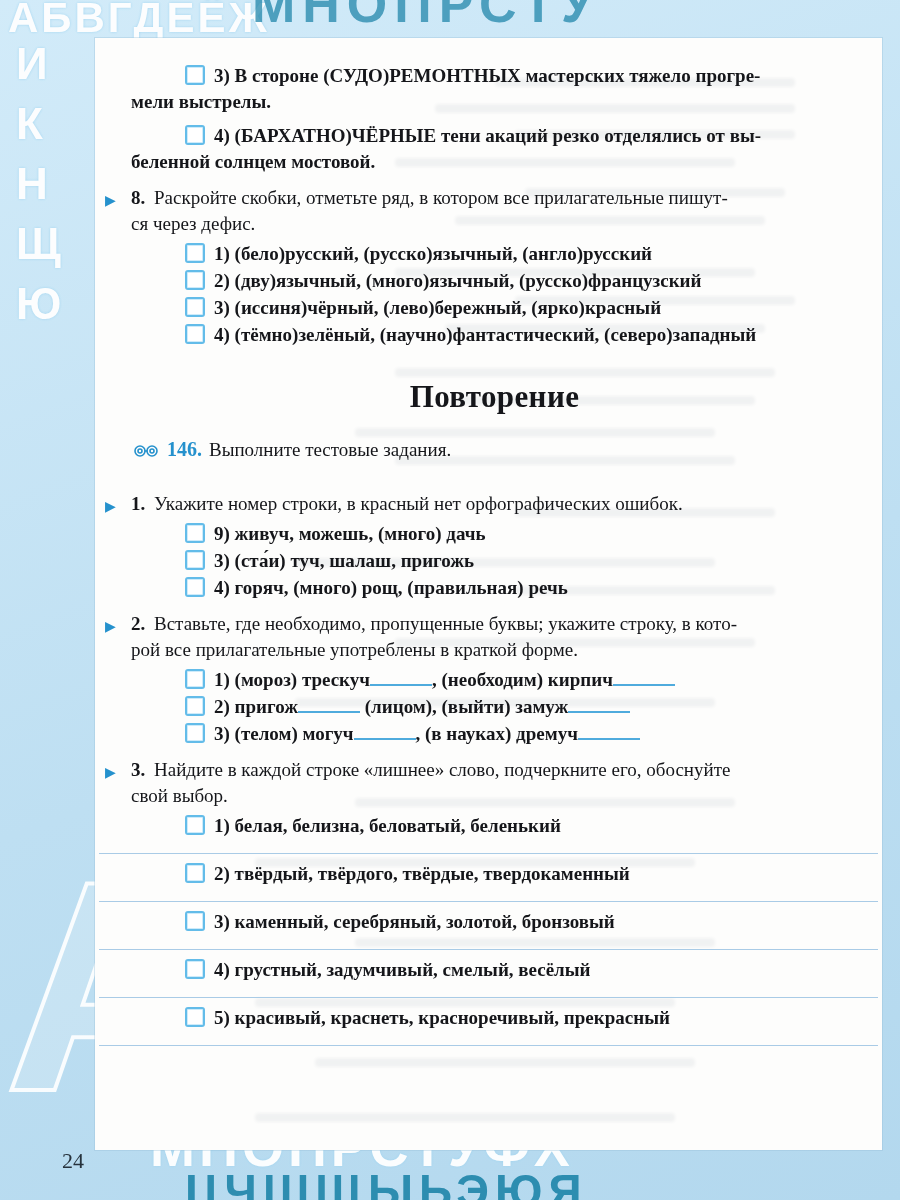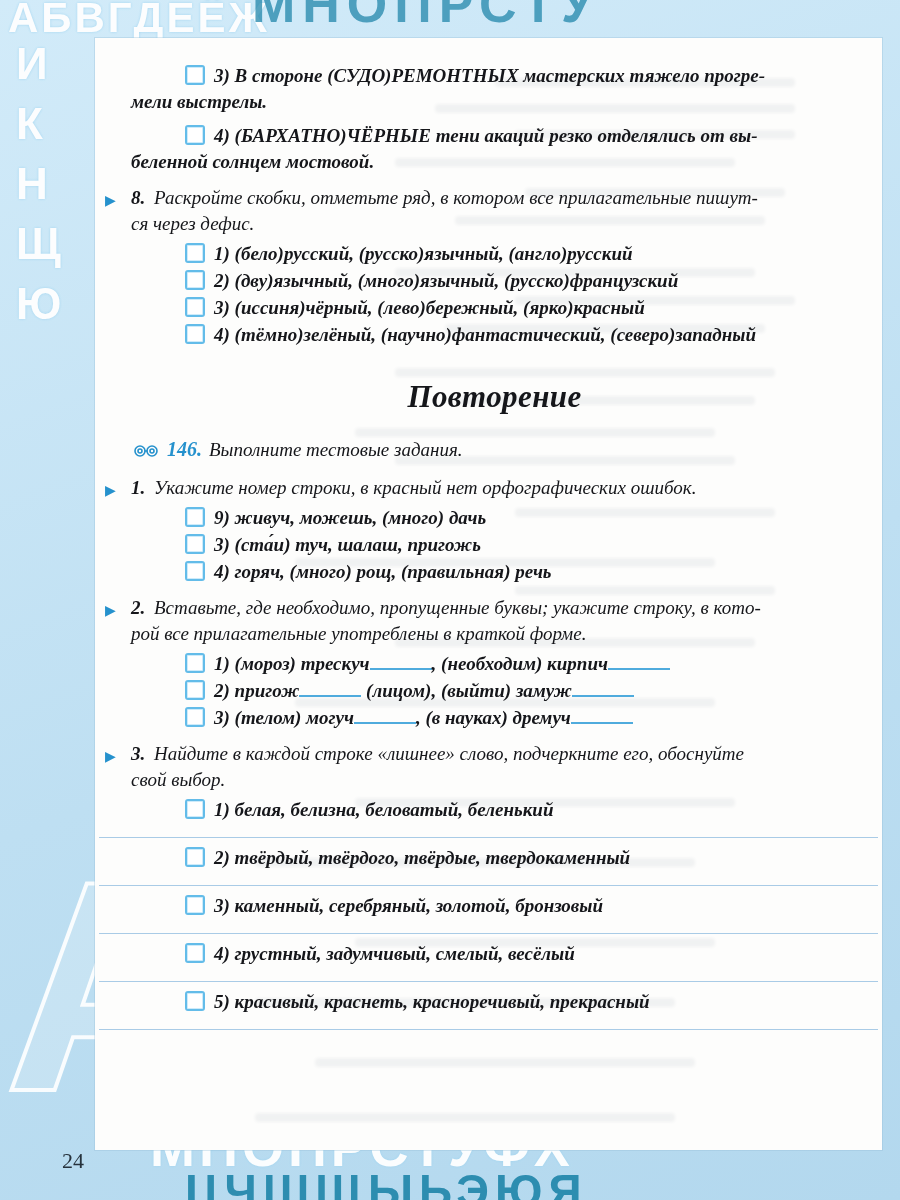--- a/index.html
+++ b/index.html
@@ -21,40 +21,40 @@
 
   
   .page{
     position:absolute;left:95px;top:38px;width:787px;height:1112px;background:#fdfdfc;
     z-index:2;box-sizing:border-box;padding:24px 24px 0 36px;overflow:hidden;
     box-shadow:0 0 0 1px rgba(150,190,215,.35);
   }
   .ghosts{position:absolute;inset:0;z-index:1;pointer-events:none;}
   .ghost{position:absolute;height:9px;border-radius:4px;background:#5b6a7c;opacity:.07;filter:blur(1.5px);}
 
-  .content{position:relative;z-index:2;font-size:19px;line-height:26px;font-style:italic;}
+  .content{position:relative;z-index:2;font-size:19px;line-height:26px;}
 
   
   .opt{margin:1px 0;text-indent:54px;font-weight:700;}
   .opt.multi{margin-bottom:8px;}
   .cb{
     display:inline-block;width:16px;height:16px;border:2px solid #63bce9;border-radius:3px;
     margin-right:9px;vertical-align:-3px;background:#fff;
     box-shadow:inset 0 0 0 1px rgba(185,226,248,.7);text-indent:0;
   }
   .blank{display:inline-block;width:62px;height:13px;border-bottom:2px solid #4fabdd;}
 
   
   .task{position:relative;margin:10px 0 4px;font-weight:400;}
   .task .arrow{position:absolute;left:-26px;top:2px;color:#2591cd;font-size:14px;font-family:"DejaVu Sans",sans-serif;}
   .task .lbl{font-weight:700;margin-right:4px;}
 
   h2.heading{text-align:center;font-size:31px;line-height:30px;margin:34px 0 24px;font-weight:700;letter-spacing:.4px;}
 
-  .exercise{margin:0 0 12px;}
+  .exercise{margin:0 0 28px;}
   .exercise svg{vertical-align:-3px;margin-left:2px;}
   .exnum{color:#2591cd;font-weight:700;font-size:20px;margin:0 7px 0 8px;}
 
   .rule{height:0;border-bottom:1.4px solid #a9cbe6;margin:14px -20px 7px -32px;}
 </style>
 </head>
 <body>
 
 <div class="decor d-top-outline">АБВГДЕЁЖ</div>
 <div class="decor d-top-teal">МНОПРСТУ</div>

